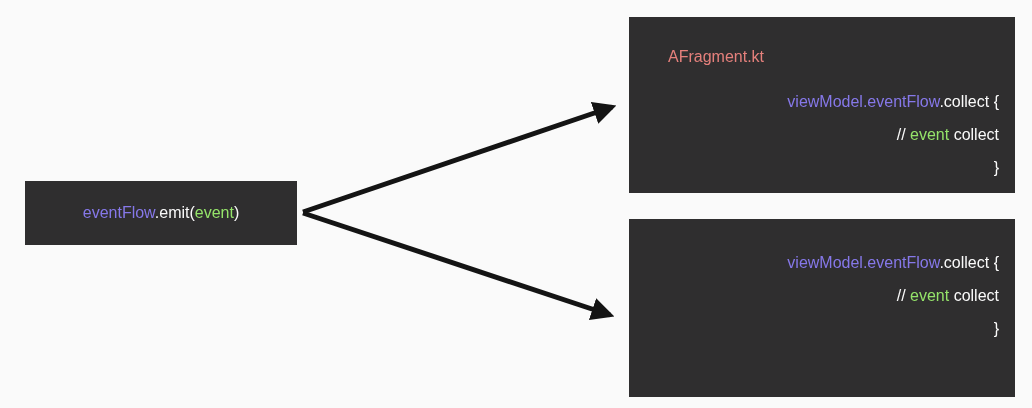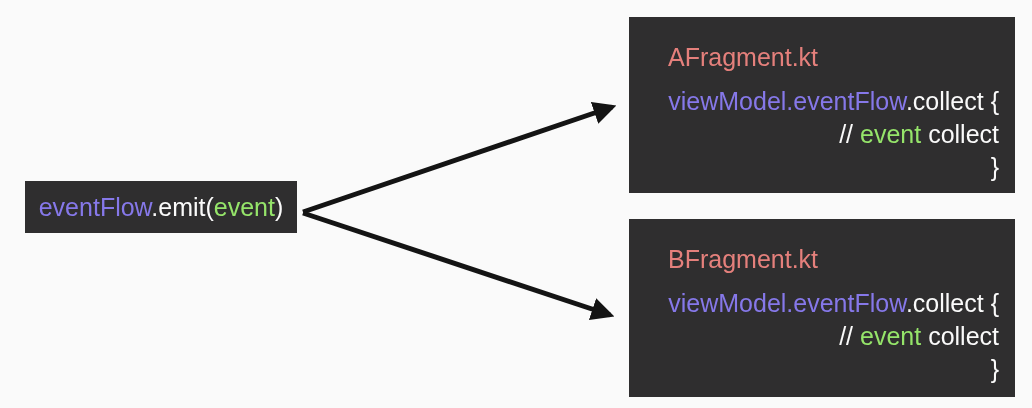--- a/index.html
+++ b/index.html
@@ -33,33 +33,33 @@
   .arrowhead-path { fill: var(--arrow); }
 
   .panel {
     position: absolute;
     background: var(--panel-bg);
     color: var(--tok-base);
   }
 
   .emitter-box {
     left: 25px; top: 181px;
-    width: 272px; height: 52px;
+    width: 272px; height: 64px;
     display: flex;
     align-items: center;
     justify-content: center;
   }
 
   .collector-a { left: 629px; top: 17px;  width: 386px; height: 176px; }
   .collector-b { left: 629px; top: 219px; width: 386px; height: 178px; }
   .collector { padding: 27px 16px 0 39px; }
 
   .code, .filename {
     font-family: "Liberation Sans", sans-serif;
-    font-size: 25px;
+    font-size: 16px;
     font-weight: 400;
     white-space: pre;
   }
   .filename { color: var(--tok-salmon); line-height: 26px; margin-bottom: 15px; }
   .code-line { line-height: 33px; text-align: right; }
 
   .tok-base   { color: var(--tok-base); }
   .tok-purple { color: var(--tok-purple); }
   .tok-green  { color: var(--tok-green); }
 </style>
@@ -81,17 +81,16 @@
   <div class="panel emitter-box">
     <span class="code"><span class="tok-purple">eventFlow</span><span class="tok-base">.emit(</span><span class="tok-green">event</span><span class="tok-base">)</span></span>
   </div>
 
   <div class="panel collector collector-a">
     <div class="filename">AFragment.kt</div>
     <div class="code"><div class="code-line"><span class="tok-purple">viewModel.eventFlow</span><span class="tok-base">.collect {</span></div><div class="code-line"><span class="tok-base">      // </span><span class="tok-green">event</span><span class="tok-base"> collect</span></div><div class="code-line"><span class="tok-base">}</span></div></div>
   </div>
 
   <div class="panel collector collector-b">
-    <div class="filename">BFragment.kt</div>
     <div class="code"><div class="code-line"><span class="tok-purple">viewModel.eventFlow</span><span class="tok-base">.collect {</span></div><div class="code-line"><span class="tok-base">      // </span><span class="tok-green">event</span><span class="tok-base"> collect</span></div><div class="code-line"><span class="tok-base">}</span></div></div>
   </div>
 
 </div>
 
 </body></html>

